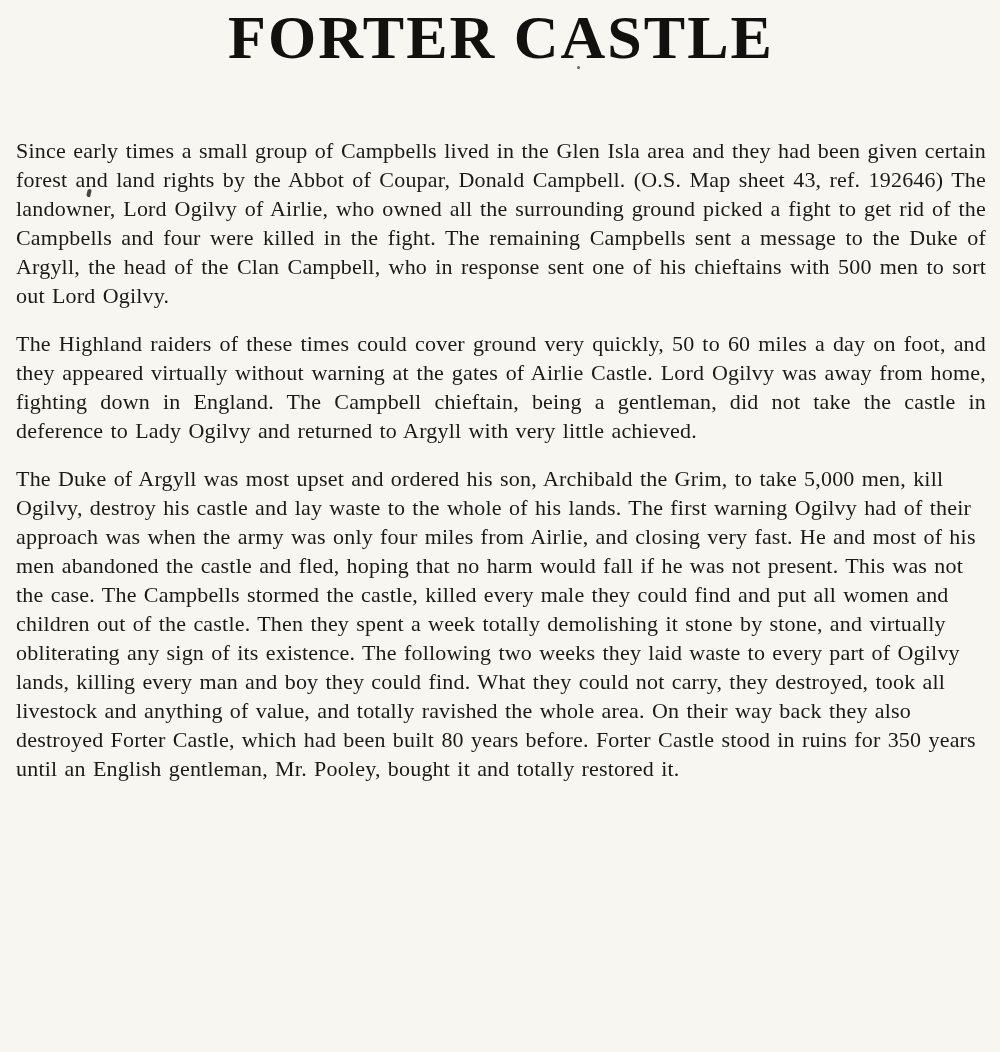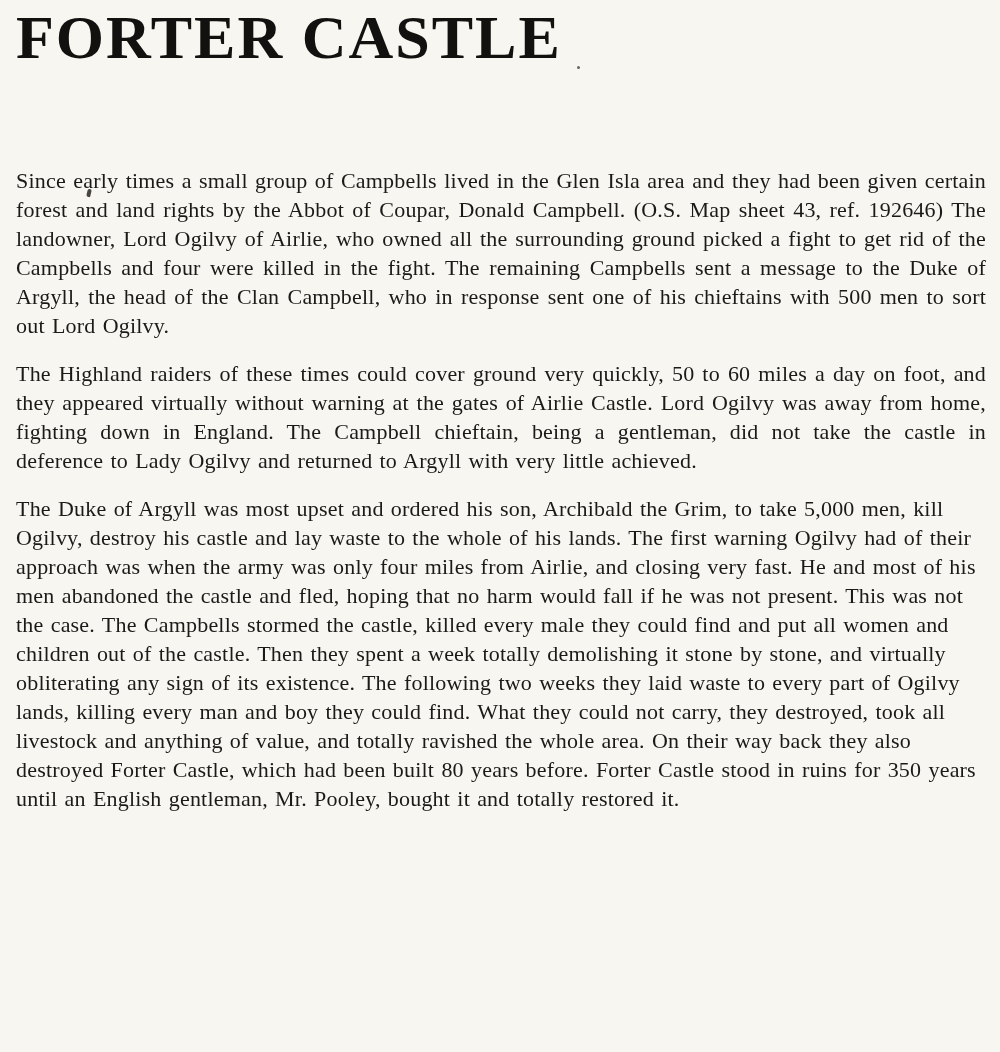--- a/index.html
+++ b/index.html
@@ -20,23 +20,24 @@
     overflow: hidden;
   }
   .page-title {
     margin: 0;
     font-size: 62px;
     line-height: 1.0;
     font-weight: 700;
     letter-spacing: 2px;
     color: #121110;
     font-family: "Liberation Serif", serif;
+    text-align: center;
   }
   .body-text {
-    margin-top: 98px;
+    margin-top: 68px;
   }
   .para {
     margin: 0 0 19px 0;
     font-size: 22px;
     line-height: 29px;
     text-align: justify;
     letter-spacing: 0.2px;
     word-spacing: 1.5px;
     color: #1b1a18;
   }

